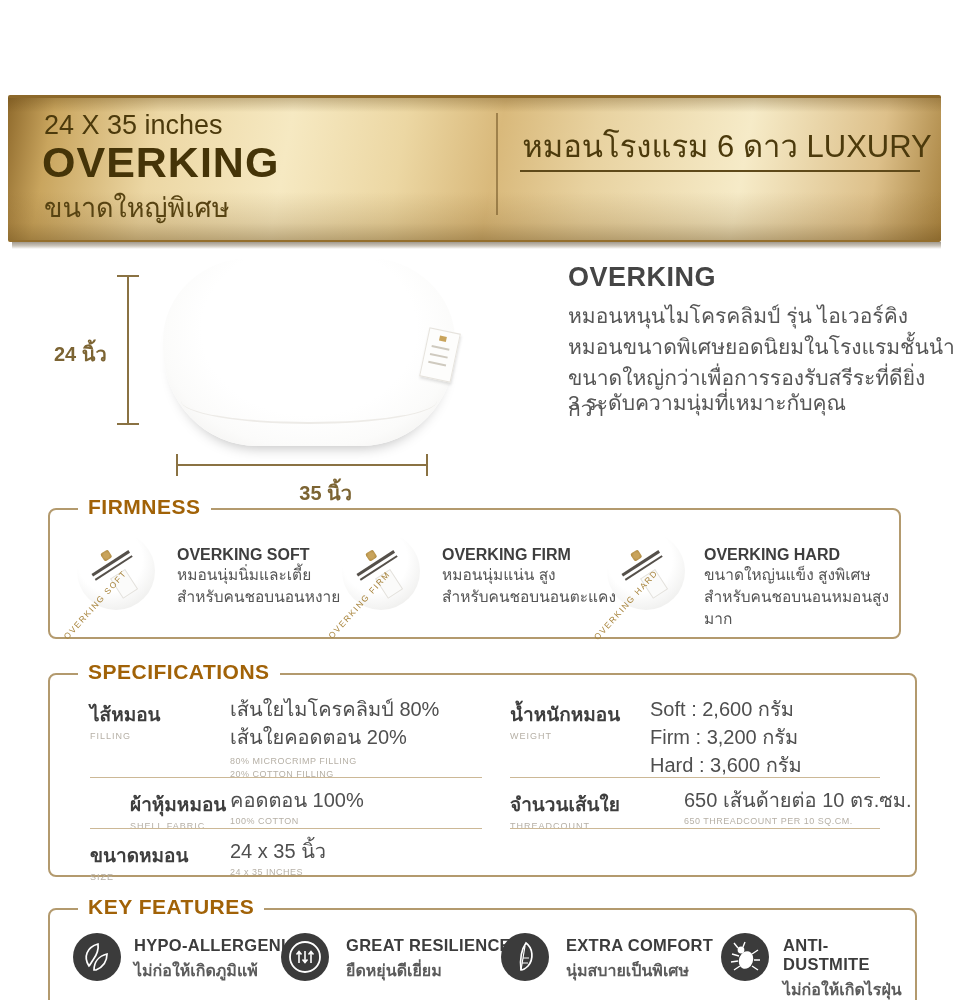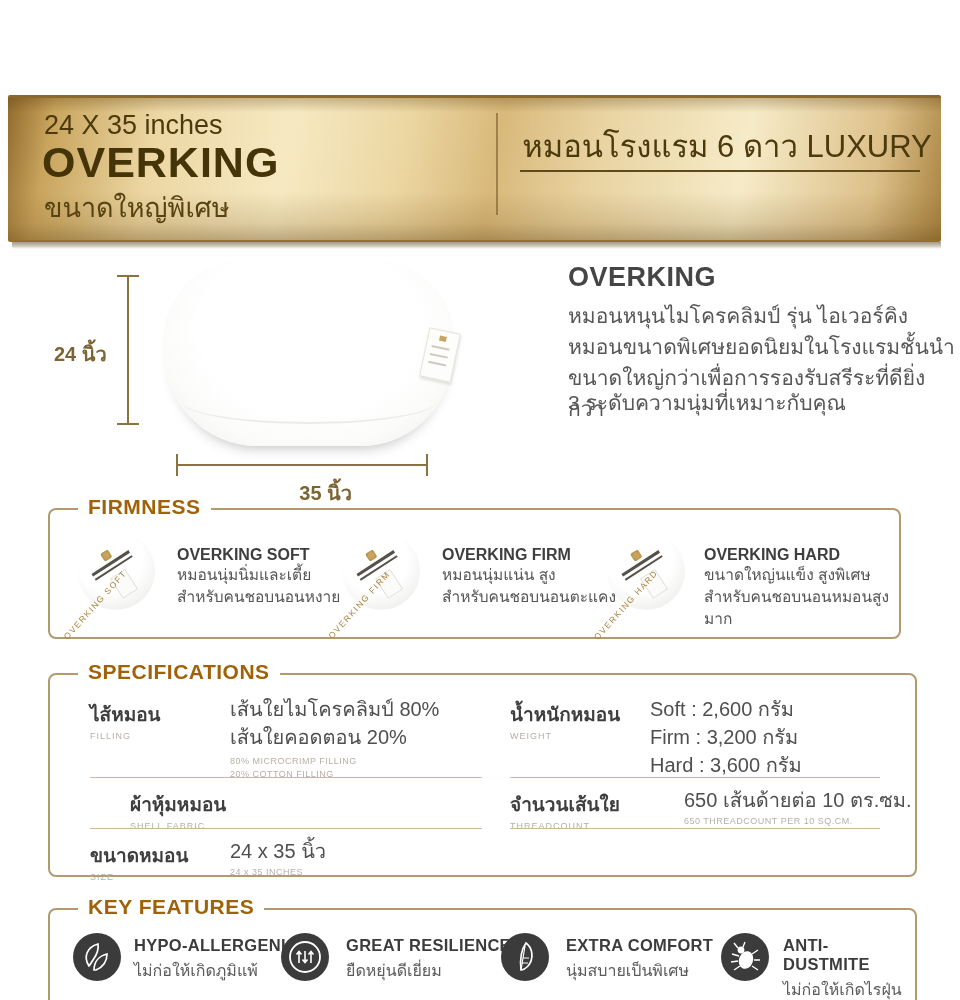--- a/index.html
+++ b/index.html
@@ -66,21 +66,21 @@
   
   .spec-label{font-size:19px;font-weight:bold;color:#3e3e3e;}
   .spec-sub{font-size:9px;color:#b6b0a6;letter-spacing:1px;margin-top:2px;}
   .spec-val{font-size:20px;color:#4f4f4f;line-height:28px;}
   .spec-note{font-size:9px;color:#b6b0a6;letter-spacing:.5px;line-height:12px;margin-top:4px;}
   .spec-div{position:absolute;height:1px;background:#ccb896;}
 
   
   .feat-icon{width:50px;height:50px;}
   .feat-title{font-size:16.5px;font-weight:bold;color:#3c3c3c;letter-spacing:.3px;}
-  .feat-sub{font-size:16px;color:#5b5b5b;margin-top:3px;}
+  .feat-sub{font-size:16px;color:#5b5b5b;margin-top:3px;font-weight:bold;}
 </style>
 </head>
 <body>
 
 <div class="page">
 
   <div class="abs band"></div>
   <div class="abs band-shadow"></div>
   <div class="abs band-size-line">24 X 35 inches</div>
   <div class="abs band-name">OVERKING</div>
@@ -178,20 +178,24 @@
       <div class="spec-val">เส้นใยคอดตอน 20%</div>
       <div class="spec-note">80% MICROCRIMP FILLING</div>
       <div class="spec-note" style="margin-top:1px;">20% COTTON FILLING</div>
     </div>
     <div class="spec-div" style="left:40px;top:102px;width:392px;"></div>
 
     <div class="abs" style="left:40px;top:114px;margin-left:40px;">
       <div class="spec-label">ผ้าหุ้มหมอน</div>
       <div class="spec-sub">SHELL FABRIC</div>
     </div>
+    <div class="abs" style="left:180px;top:111px;">
+      <div class="spec-val">คอดตอน 100%</div>
+      <div class="spec-note" style="margin-top:1px;">100% COTTON</div>
+    </div>
     <div class="spec-div" style="left:40px;top:153px;width:392px;"></div>
 
     <div class="abs" style="left:40px;top:165px;">
       <div class="spec-label">ขนาดหมอน</div>
       <div class="spec-sub">SIZE</div>
     </div>
     <div class="abs" style="left:180px;top:162px;">
       <div class="spec-val">24 x 35 นิ้ว</div>
       <div class="spec-note" style="margin-top:1px;">24 x 35 INCHES</div>
     </div>

